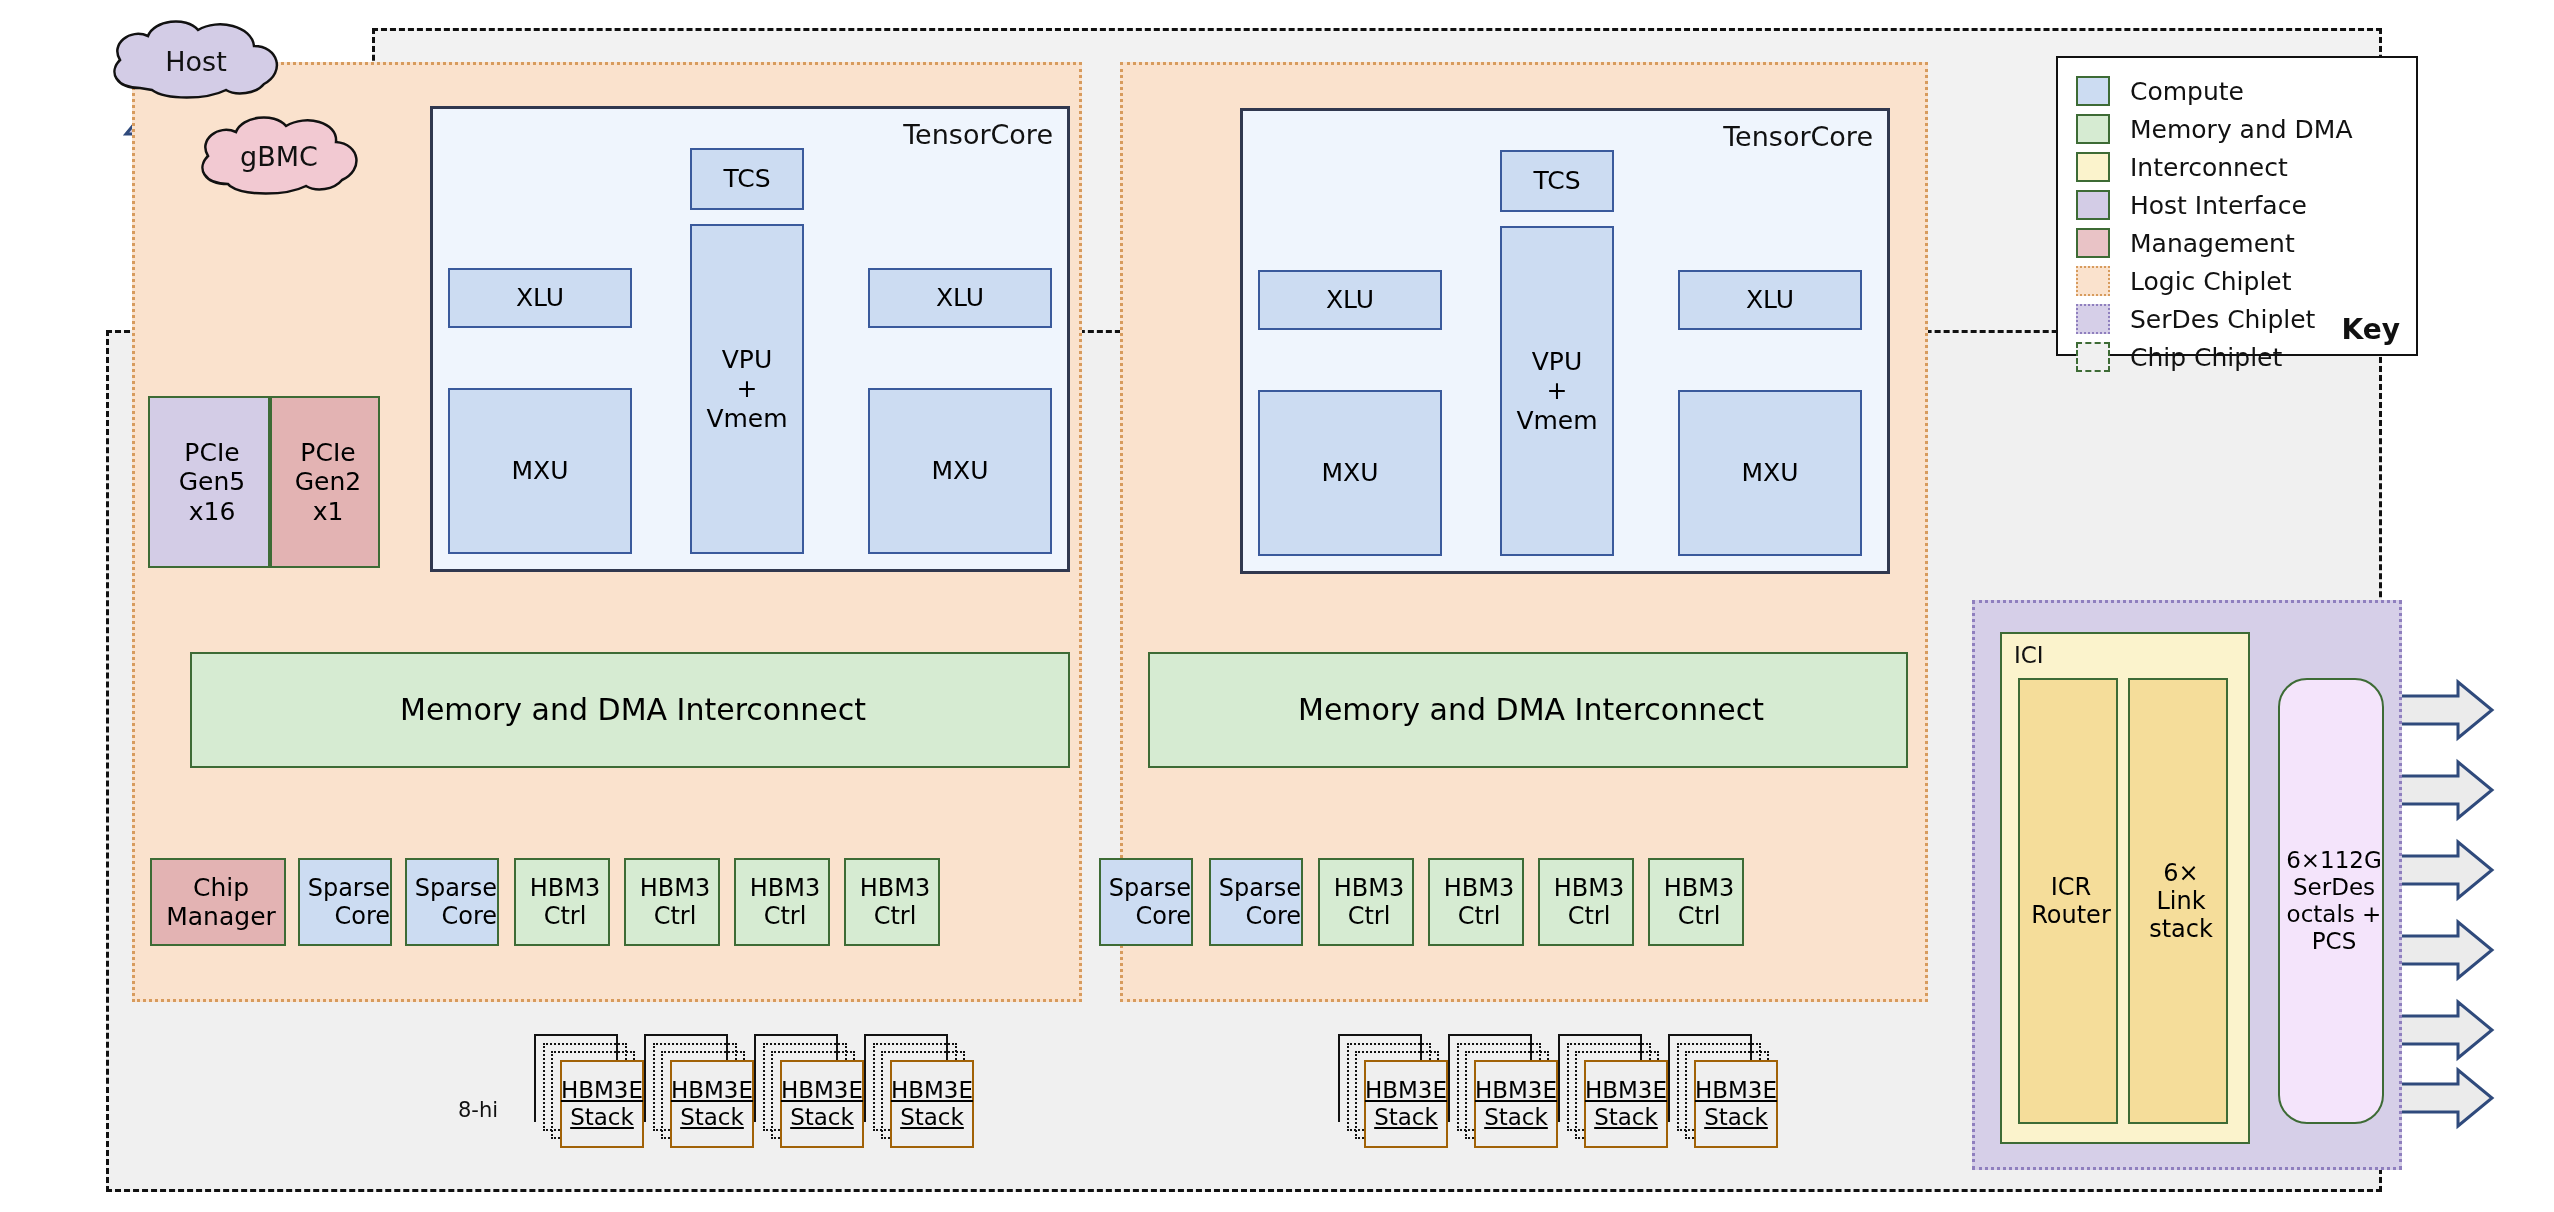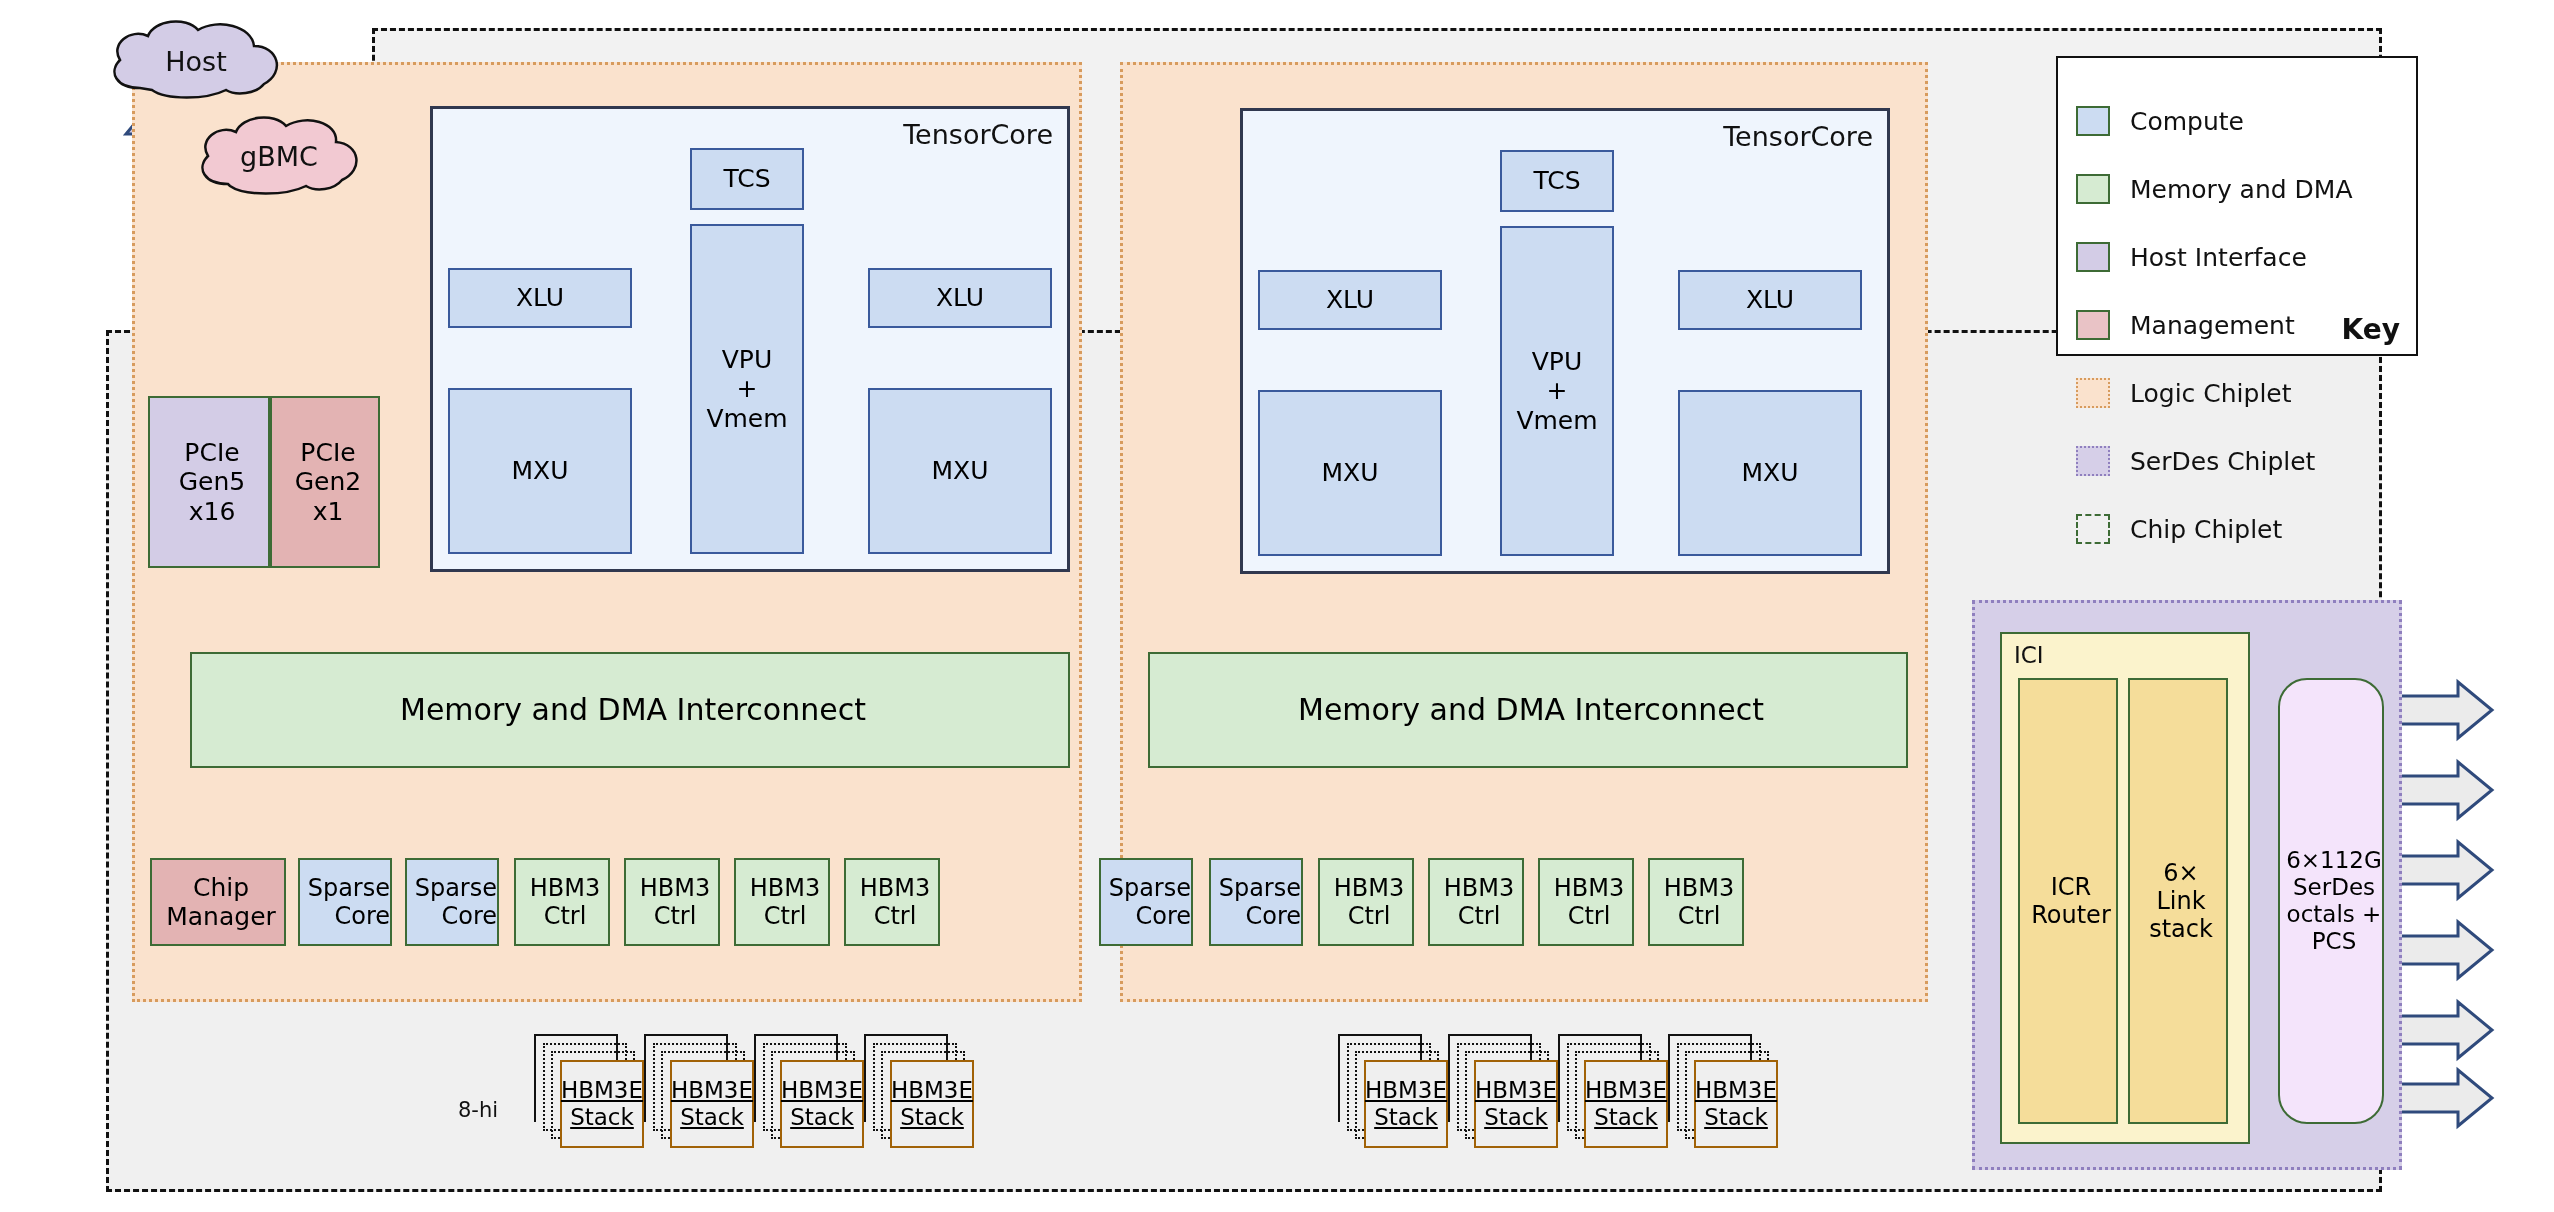--- a/index.html
+++ b/index.html
@@ -31,21 +31,21 @@
   .stack-ghost{border:2px dotted #111;background:transparent;}
 
   
   .cloud{position:absolute;}
   .cloud svg{display:block;}
   .cloud .cl-txt{position:absolute;left:0;top:0;width:100%;height:100%;
     display:flex;align-items:center;justify-content:center;font-size:27px;color:#111;}
 
   
   .legend{border:2px solid #111;background:#ffffff;}
-  .legend-row{display:flex;align-items:center;height:38px;margin-bottom:0;margin-top:30px;}
+  .legend-row{display:flex;align-items:center;height:38px;margin-bottom:0;}
   .legend-sw{width:34px;height:30px;margin-left:18px;margin-right:20px;box-sizing:border-box;}
   .legend-sw.solid{border:2px solid #3d6b35;}
   .legend-sw.dotted{border:2px dotted #777;}
   .legend-sw.dashed{border:2px dashed #3d6b35;}
   .legend-lbl{font-size:25px;color:#111;}
   .key-word{position:absolute;right:16px;bottom:8px;font-size:28px;font-weight:bold;color:#111;}
 
   .lbl-8hi{font-size:21px;color:#111;}
   .ici-lbl{position:absolute;left:12px;top:8px;font-size:23px;color:#111;}
 
@@ -370,20 +370,24 @@
   <div class="abs legend" style="left:2056px;top:56px;width:362px;height:300px;padding-top:14px;">
     <div class="legend-row">
       <div class="legend-sw solid" style="background:#ccdcf2;"></div>
       <div class="legend-lbl">Compute</div>
     </div>
     <div class="legend-row">
       <div class="legend-sw solid" style="background:#d6ebd2;"></div>
       <div class="legend-lbl">Memory and DMA</div>
     </div>
     <div class="legend-row">
+      <div class="legend-sw solid" style="background:#fbf3cc;"></div>
+      <div class="legend-lbl">Interconnect</div>
+    </div>
+    <div class="legend-row">
       <div class="legend-sw solid" style="background:#d3cce6;"></div>
       <div class="legend-lbl">Host Interface</div>
     </div>
     <div class="legend-row">
       <div class="legend-sw solid" style="background:#e9c3c6;"></div>
       <div class="legend-lbl">Management</div>
     </div>
     <div class="legend-row">
       <div class="legend-sw dotted" style="background:#fae2cd;border-color:#d79b5d;"></div>
       <div class="legend-lbl">Logic Chiplet</div>

